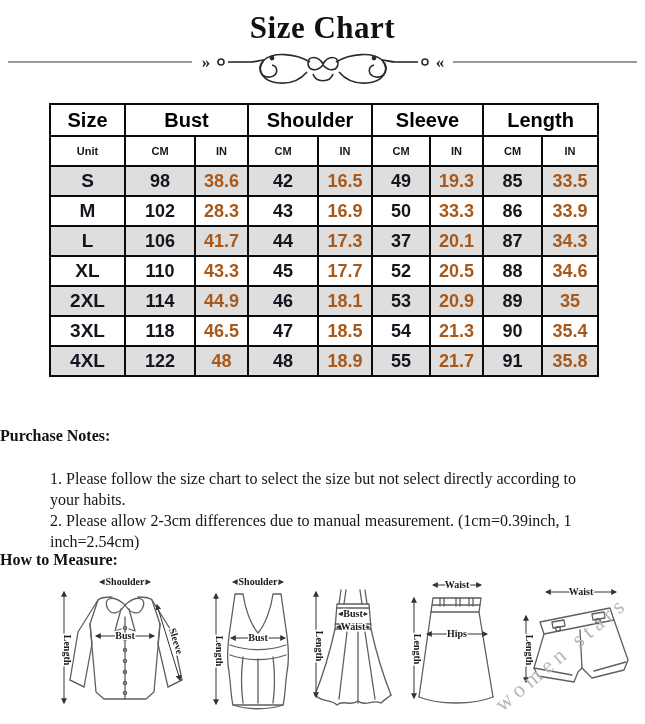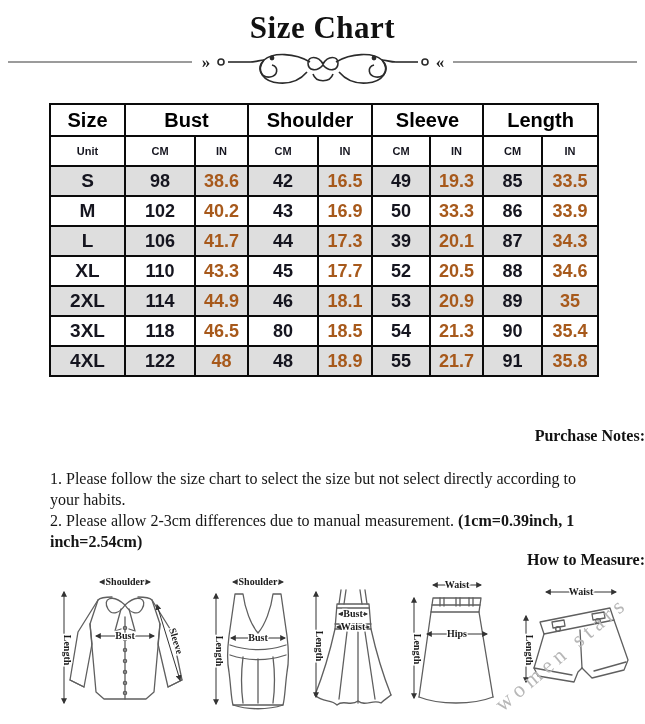--- a/index.html
+++ b/index.html
@@ -29,30 +29,30 @@
   tr.head-row th{height:30px;font-size:20px;font-weight:bold;color:#000;}
   tr.unit-row th{height:28px;font-size:11px;font-weight:bold;color:var(--cm,#15151f);}
   tbody tr{height:30px;}
   tbody td{font-size:18px;font-weight:bold;}
   tbody td.size-cell{font-size:19px;color:var(--cm,#15151f);}
   tbody td.cm{color:var(--cm,#15151f);}
   tbody td.in{color:var(--in,#a7591b);}
   tbody tr.alt td{background:var(--altbg,#dedede);}
   
   .notes-heading, .measure-heading{
-    position:absolute;left:0;right:0;text-align:right;
+    position:absolute;left:0;right:0;text-align:left;
     font-weight:bold;font-size:16px;color:#111;
   }
   .notes-heading{top:427px;}
   .measure-heading{top:551px;}
   .notes-body{
     position:absolute;left:50px;top:468px;width:580px;
     font-size:16px;line-height:21px;color:#151515;
   }
-  .notes-body .bold{font-weight:bold;}
+  .notes-body .bold{font-weight:normal;}
   
   .fig{position:absolute;top:572px;}
   .fig .art{stroke:#5f5f5f;fill:none;stroke-width:1.3;stroke-linecap:round;stroke-linejoin:round;}
   .fig .arrow{stroke:#333;fill:none;stroke-width:1;}
   .fig text{
     font-family:"Liberation Serif",serif;font-weight:bold;font-size:10px;fill:#1a1a1a;
     text-anchor:middle;paint-order:stroke;stroke:#ffffff;stroke-width:2.5px;
   }
   
   .watermark{
@@ -132,35 +132,35 @@
         <td class="cm">42</td>
         <td class="in">16.5</td>
         <td class="cm">49</td>
         <td class="in">19.3</td>
         <td class="cm">85</td>
         <td class="in">33.5</td>
       </tr>
       <tr>
         <td class="size-cell">M</td>
         <td class="cm">102</td>
-        <td class="in">40.2</td>
+        <td class="in">28.3</td>
         <td class="cm">43</td>
         <td class="in">16.9</td>
         <td class="cm">50</td>
         <td class="in">33.3</td>
         <td class="cm">86</td>
         <td class="in">33.9</td>
       </tr>
       <tr class="alt">
         <td class="size-cell">L</td>
         <td class="cm">106</td>
         <td class="in">41.7</td>
         <td class="cm">44</td>
         <td class="in">17.3</td>
-        <td class="cm">39</td>
+        <td class="cm">37</td>
         <td class="in">20.1</td>
         <td class="cm">87</td>
         <td class="in">34.3</td>
       </tr>
       <tr>
         <td class="size-cell">XL</td>
         <td class="cm">110</td>
         <td class="in">43.3</td>
         <td class="cm">45</td>
         <td class="in">17.7</td>
@@ -177,21 +177,21 @@
         <td class="in">18.1</td>
         <td class="cm">53</td>
         <td class="in">20.9</td>
         <td class="cm">89</td>
         <td class="in">35</td>
       </tr>
       <tr>
         <td class="size-cell">3XL</td>
         <td class="cm">118</td>
         <td class="in">46.5</td>
-        <td class="cm">80</td>
+        <td class="cm">47</td>
         <td class="in">18.5</td>
         <td class="cm">54</td>
         <td class="in">21.3</td>
         <td class="cm">90</td>
         <td class="in">35.4</td>
       </tr>
       <tr class="alt">
         <td class="size-cell">4XL</td>
         <td class="cm">122</td>
         <td class="in">48</td>

